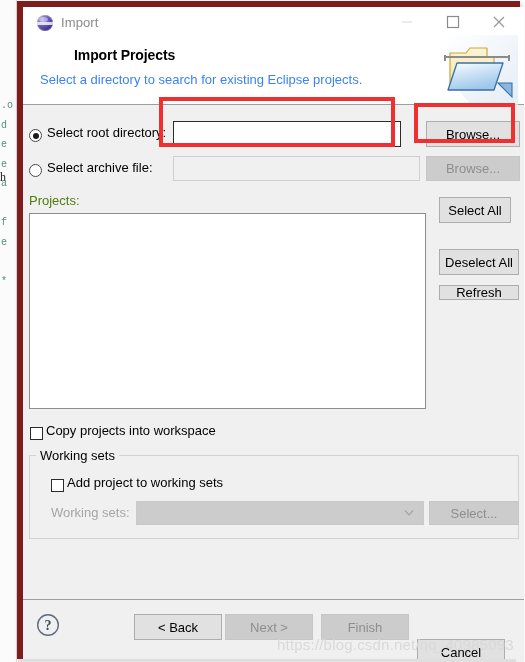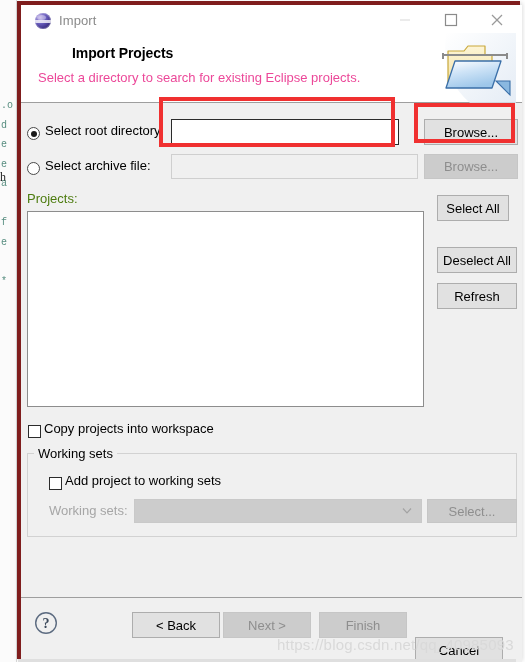--- a/index.html
+++ b/index.html
@@ -55,21 +55,21 @@
   }
 
   
   .dialog {
     position: absolute;
     left: 17px;
     top: 1px;
     width: 503px;
     height: 658px;
     background: #f0f0f0;
-    border: 4px solid #7f1d1d;
+    border: 6px solid #7f1d1d;
     box-sizing: border-box;
     box-shadow: 2px 2px 5px rgba(0,0,0,.18);
   }
 
   
   .titlebar {
     position: absolute;
     left: 0; top: 0;
     width: 501px;
     height: 32px;
@@ -140,21 +140,21 @@
     font-weight: bold;
     color: #000000;
     letter-spacing: -.1px;
     padding-left: 36px;
   }
   .header-desc {
     position: absolute;
     left: 17px;
     top: 33px;
     font-size: 13px;
-    color: #ec4899;
+    color: #3b82f6;
   }
   .header-folder {
     position: absolute;
     right: 6px;
     top: -4px;
     width: 86px;
     height: 70px;
   }
 
   
@@ -424,21 +424,21 @@
       <div class="radio-label" style="left:24px; top:55px;">Select archive file:</div>
       <div class="textfield disabled" style="left:150px; top:51px; width:247px; height:25px;"></div>
       <div class="btn disabled" style="left:403px; top:51px; width:94px; height:25px;">Browse...</div>
 
       <div class="section-label" style="left:6px; top:88px;">Projects:</div>
 
       <div class="listbox" style="left:6px; top:108px; width:397px; height:196px;"></div>
 
       <div class="btn light" style="left:416px; top:92px; width:72px; height:26px;">Select All</div>
       <div class="btn light" style="left:416px; top:144px; width:80px; height:26px;">Deselect All</div>
-      <div class="btn light" style="left:416px; top:180px; width:80px; height:26px;">Refresh</div>
+      <div class="btn light" style="left:416px; top:180px; width:80px; height:15px;">Refresh</div>
 
       <div class="checkbox" style="left:7px; top:322px;"></div>
       <div class="checkbox-label" style="left:23px; top:318px;">Copy projects into workspace</div>
 
       <div class="group" style="left:6px; top:350px; width:490px; height:84px;"></div>
       <div class="group-title" style="left:13px; top:343px;">Working sets</div>
 
       <div class="checkbox" style="left:28px; top:374px;"></div>
       <div class="checkbox-label" style="left:44px; top:370px;">Add project to working sets</div>
 

